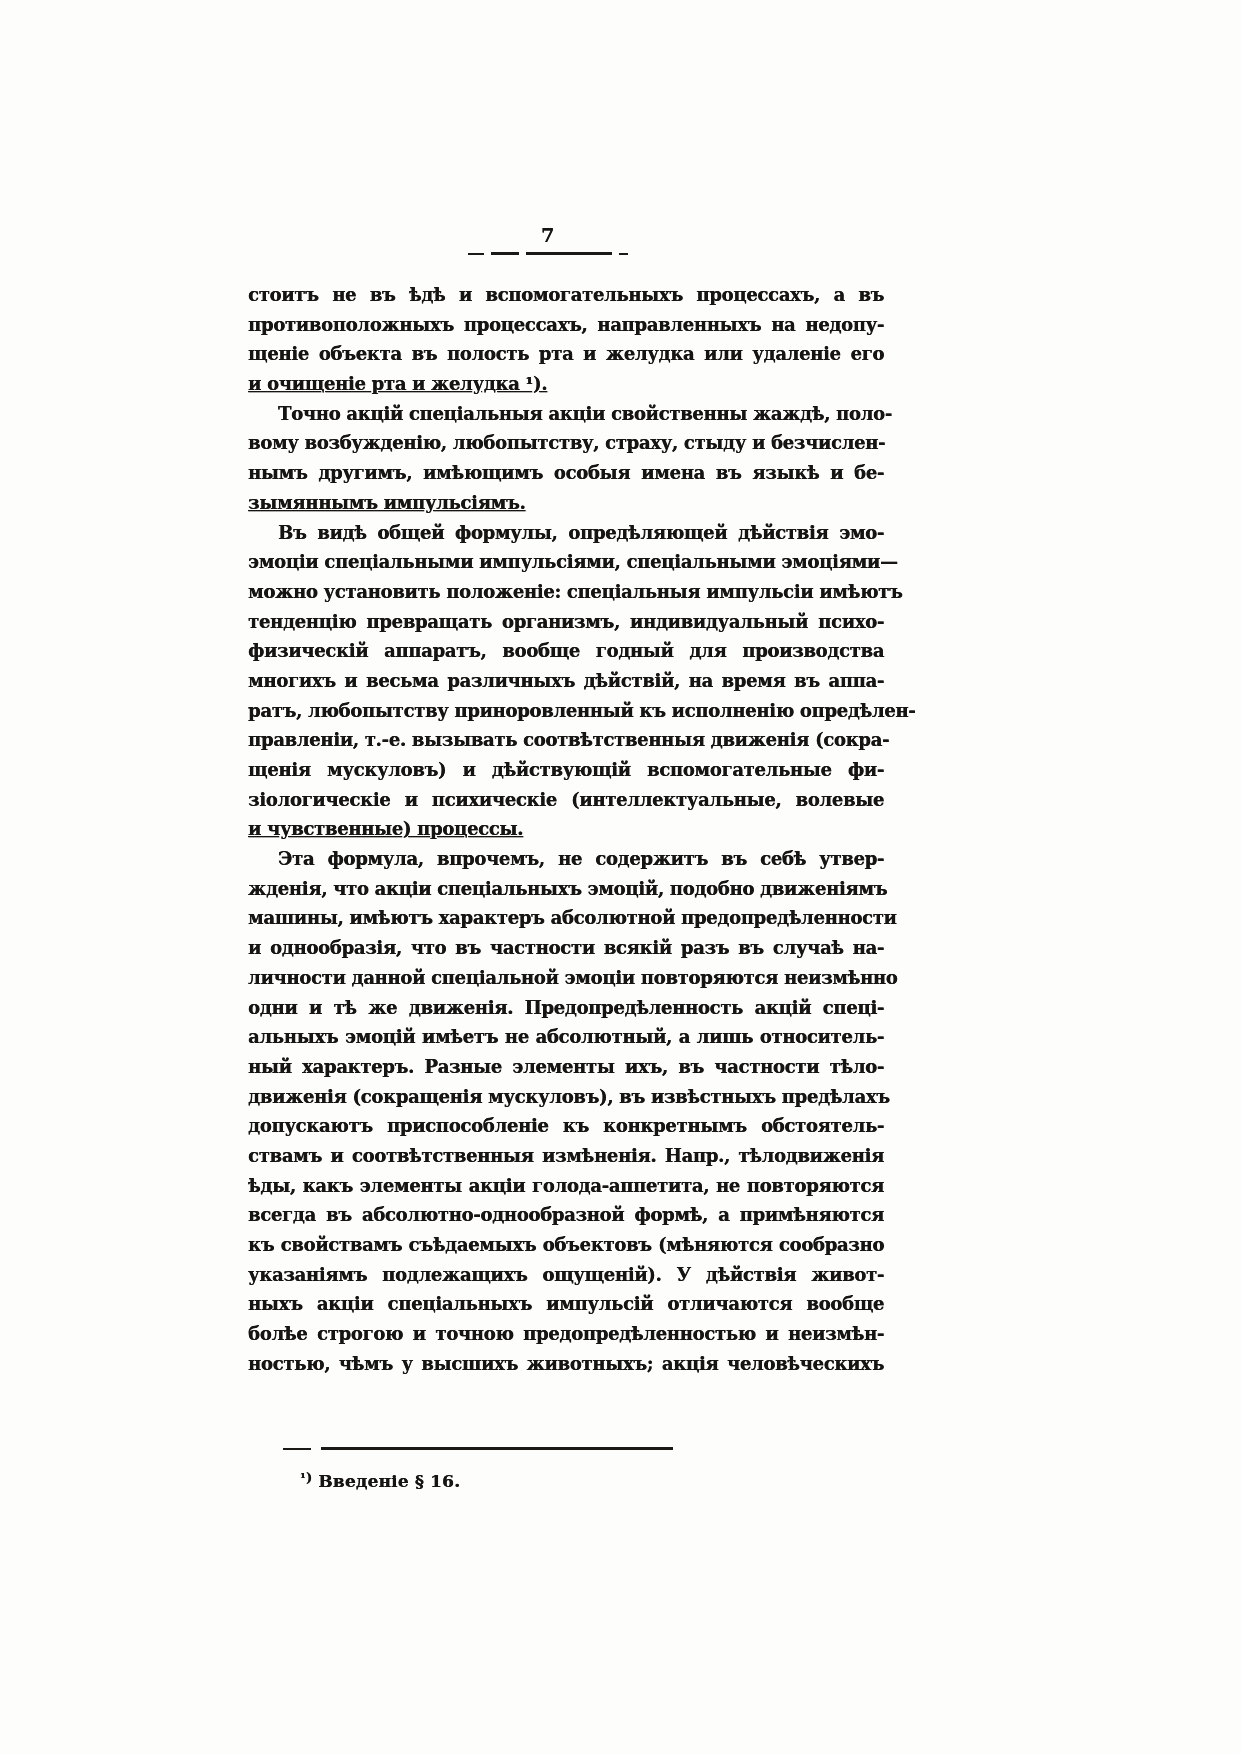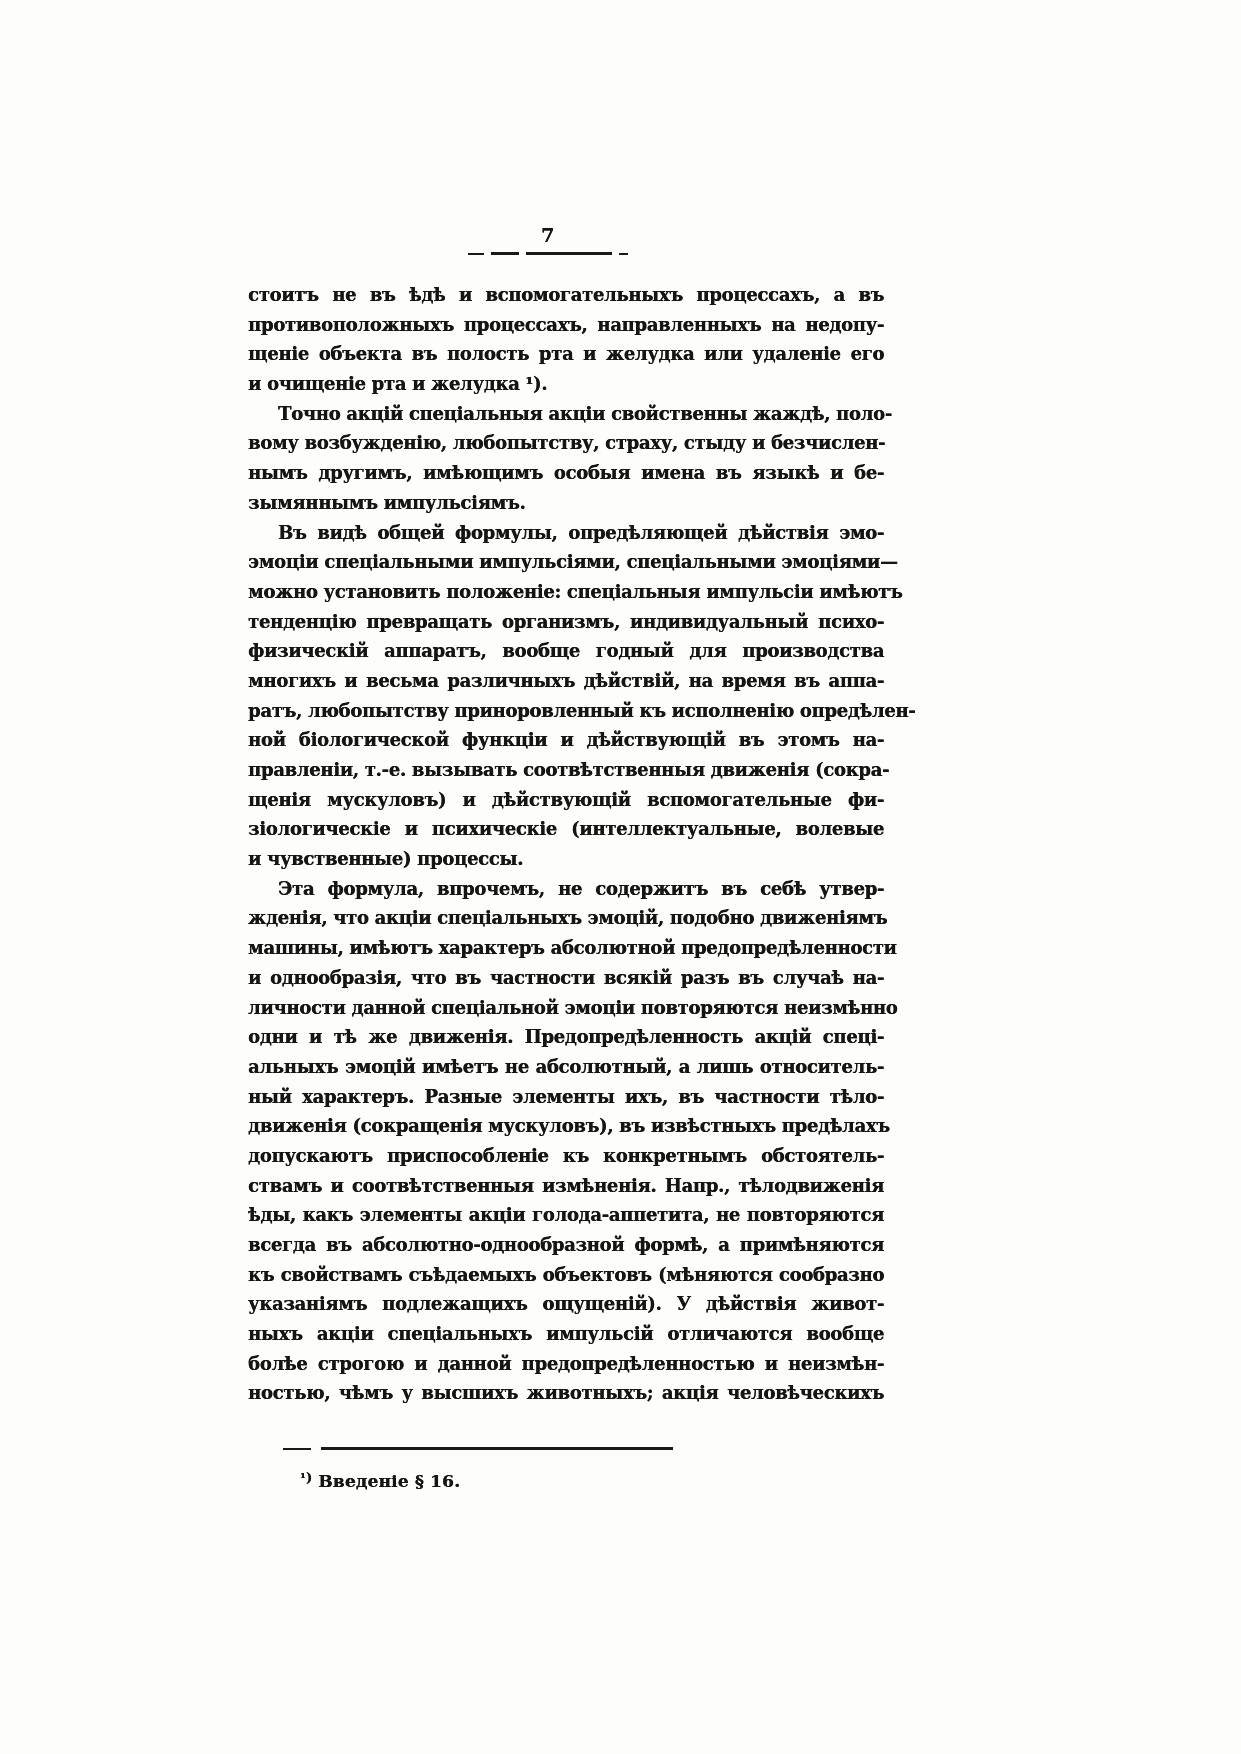--- a/index.html
+++ b/index.html
@@ -51,21 +51,21 @@
     height: 29.7px;
     font-size: 18px;
     font-weight: bold;
     line-height: 29.7px;
     letter-spacing: -0.3px;
     white-space: nowrap;
     text-align: justify;
     text-align-last: justify;
     text-shadow: 0.35px 0.35px 0 currentColor;
   }
-  .line.last { text-align-last: left; }
+  .line.last { text-align-last: left; text-decoration: underline; }
   .line.indent { padding-left: 30px; }
 
   
   .footnote-rule {
     position: absolute;
     left: 283px;
     top: 1447px;
     display: flex;
     align-items: center;
     gap: 10px;
@@ -112,21 +112,20 @@
         <div class="line last">зымяннымъ импульсіямъ.</div>
       </div>
       <div class="paragraph">
         <div class="line indent">Въ видѣ общей формулы, опредѣляющей дѣйствія эмо-</div>
         <div class="line">эмоціи спеціальными импульсіями, спеціальными эмоціями—</div>
         <div class="line">можно установить положеніе: спеціальныя импульсіи имѣютъ</div>
         <div class="line">тенденцію превращать организмъ, индивидуальный психо-</div>
         <div class="line">физическій аппаратъ, вообще годный для производства</div>
         <div class="line">многихъ и весьма различныхъ дѣйствій, на время въ аппа-</div>
         <div class="line">ратъ, любопытству приноровленный къ исполненію опредѣлен-</div>
-        <div class="line">ной біологической функціи и дѣйствующій въ этомъ на-</div>
         <div class="line">правленіи, т.-е. вызывать соотвѣтственныя движенія (сокра-</div>
         <div class="line">щенія мускуловъ) и дѣйствующій вспомогательные фи-</div>
         <div class="line">зіологическіе и психическіе (интеллектуальные, волевые</div>
         <div class="line last">и чувственные) процессы.</div>
       </div>
       <div class="paragraph">
         <div class="line indent">Эта формула, впрочемъ, не содержитъ въ себѣ утвер-</div>
         <div class="line">жденія, что акціи спеціальныхъ эмоцій, подобно движеніямъ</div>
         <div class="line">машины, имѣютъ характеръ абсолютной предопредѣленности</div>
         <div class="line">и однообразія, что въ частности всякій разъ въ случаѣ на-</div>
@@ -135,21 +134,21 @@
         <div class="line">альныхъ эмоцій имѣетъ не абсолютный, а лишь относитель-</div>
         <div class="line">ный характеръ. Разные элементы ихъ, въ частности тѣло-</div>
         <div class="line">движенія (сокращенія мускуловъ), въ извѣстныхъ предѣлахъ</div>
         <div class="line">допускаютъ приспособленіе къ конкретнымъ обстоятель-</div>
         <div class="line">ствамъ и соотвѣтственныя измѣненія. Напр., тѣлодвиженія</div>
         <div class="line">ѣды, какъ элементы акціи голода-аппетита, не повторяются</div>
         <div class="line">всегда въ абсолютно-однообразной формѣ, а примѣняются</div>
         <div class="line">къ свойствамъ съѣдаемыхъ объектовъ (мѣняются сообразно</div>
         <div class="line">указаніямъ подлежащихъ ощущеній). У дѣйствія живот-</div>
         <div class="line">ныхъ акціи спеціальныхъ импульсій отличаются вообще</div>
-        <div class="line">болѣе строгою и данной предопредѣленностью и неизмѣн-</div>
+        <div class="line">болѣе строгою и точною предопредѣленностью и неизмѣн-</div>
         <div class="line">ностью, чѣмъ у высшихъ животныхъ; акція человѣческихъ</div>
       </div>
     </main>
 
   <div class="footnote-rule">
     <span class="seg f1"></span>
     <span class="seg f2"></span>
   </div>
 
   <div class="footnote">

